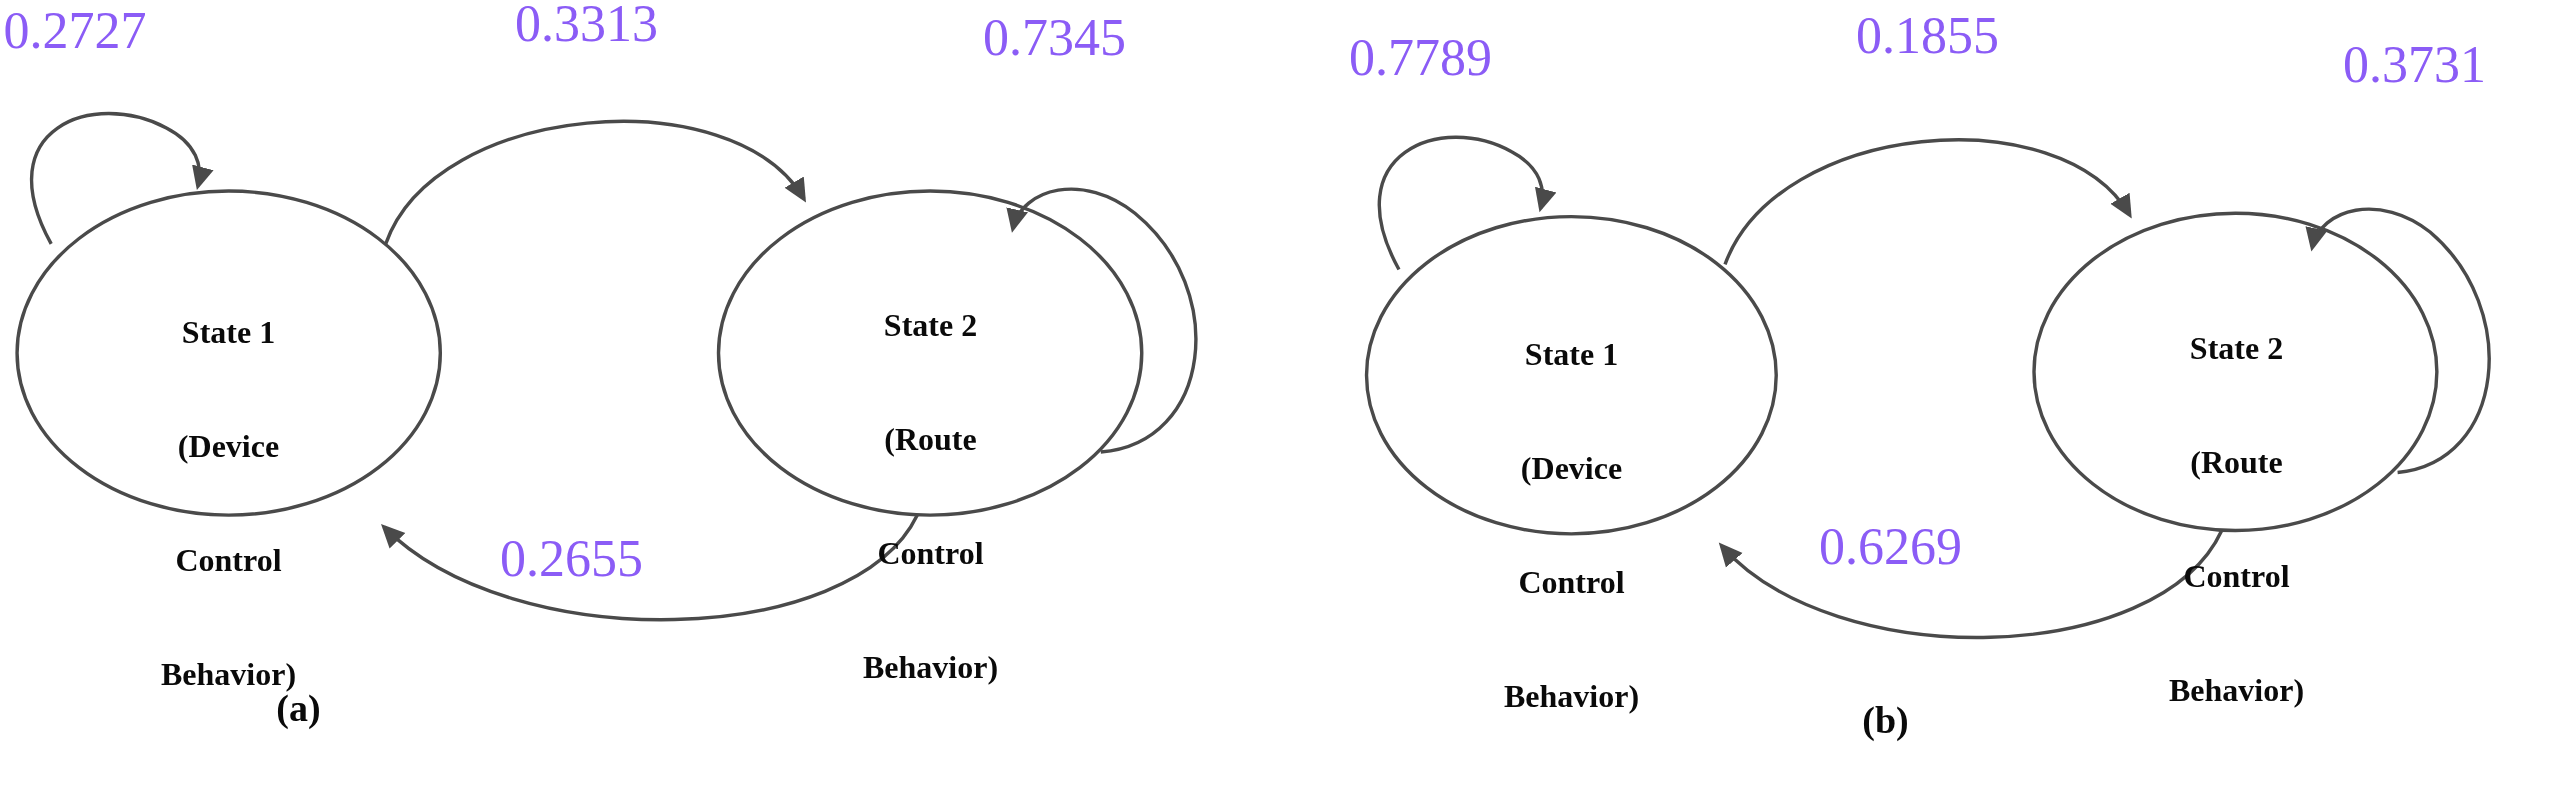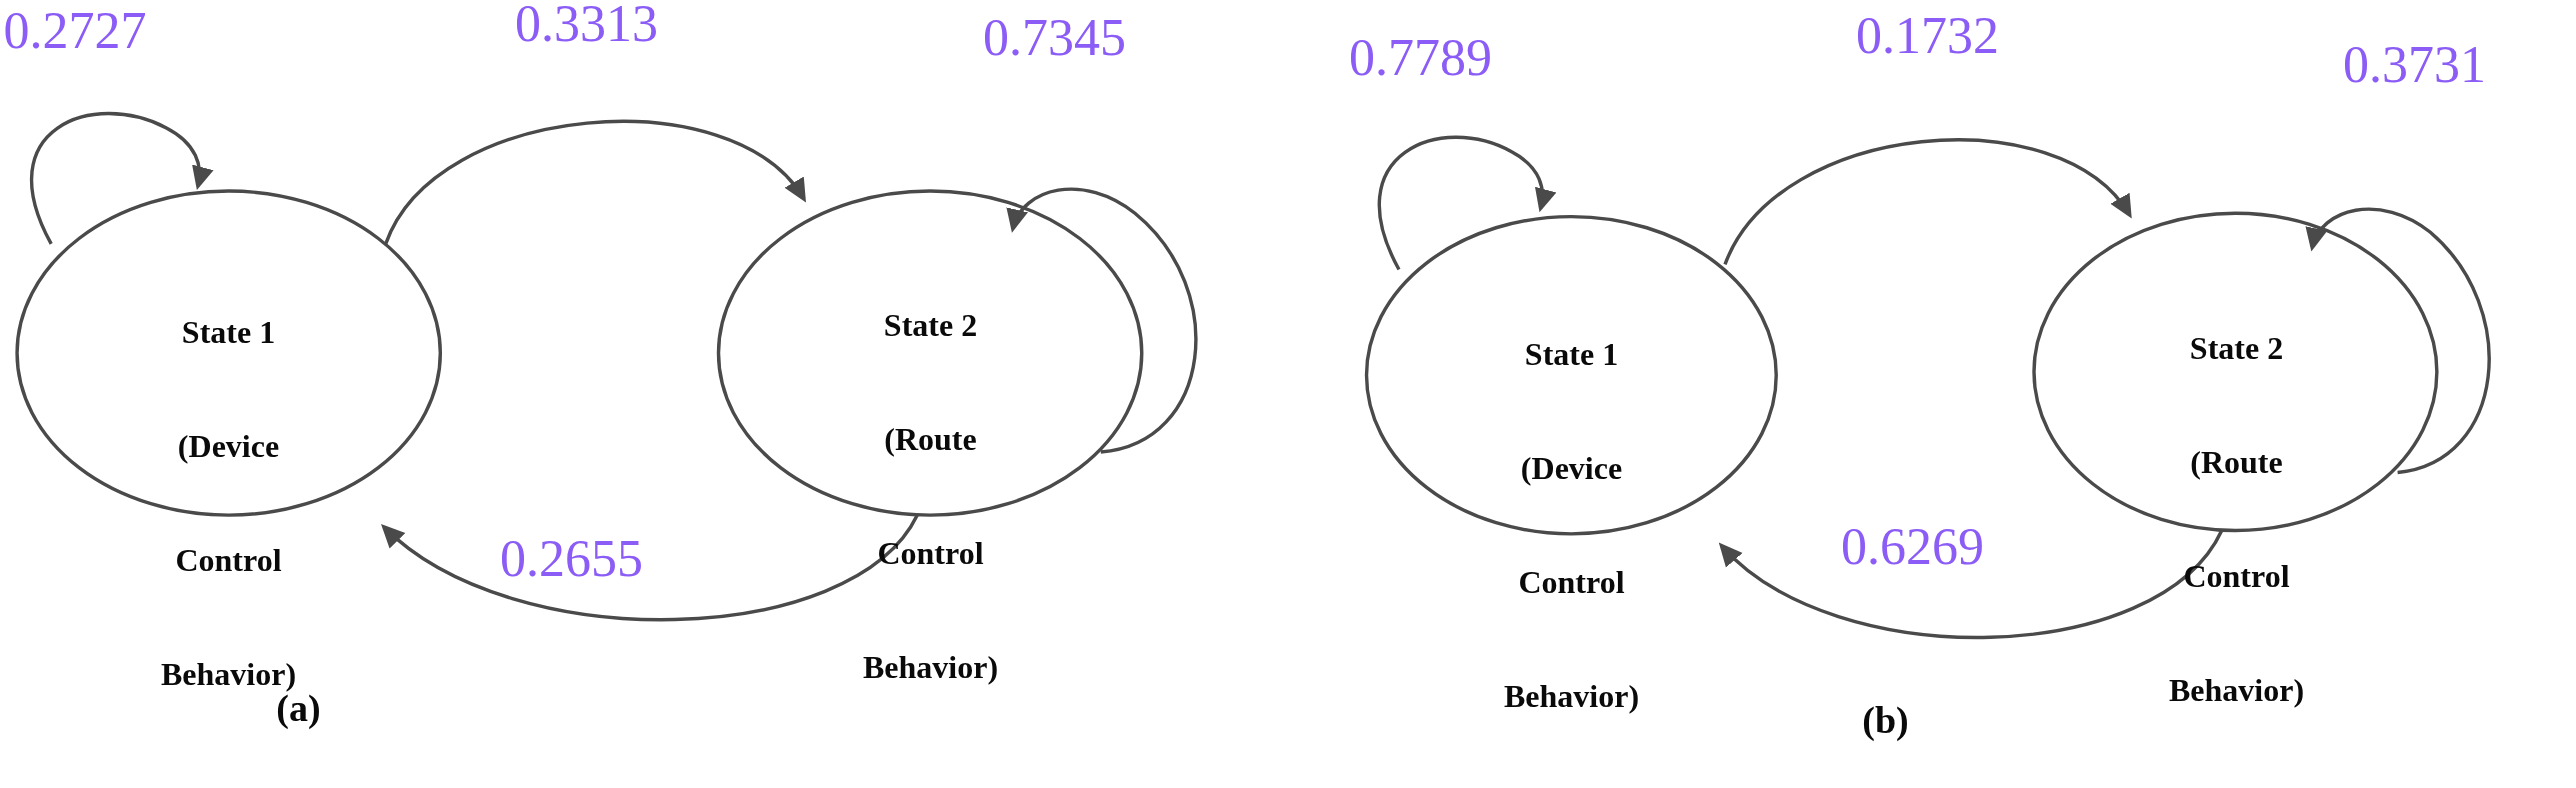--- a/index.html
+++ b/index.html
@@ -148,23 +148,23 @@
 
     <div class="state-label" style="left:829px; top:253px; width:239px;">
       <div>State 2</div>
       <div>(Route</div>
       <div>Control</div>
       <div>Behavior)</div>
     </div>
 
     <div class="edge-label" style="left:61px; top:18px;margin-top:19px;">0.7789</div>
 
-    <div class="edge-label" style="left:568px; top:15.4px;">0.1732</div>
+    <div class="edge-label" style="left:568px; top:15.4px;">0.1855</div>
 
-    <div class="edge-label" style="left:553px; top:526px;">0.6269</div>
+    <div class="edge-label" style="left:531px; top:526px;">0.6269</div>
 
     <div class="edge-label" style="left:1055px; top:32px;margin-top:12px;">0.3731</div>
 
     <div class="panel-caption" style="left:427px; top:701px; width:341px;">(b)</div>
   </div>
 
 </div>
 
 
 </body></html>

